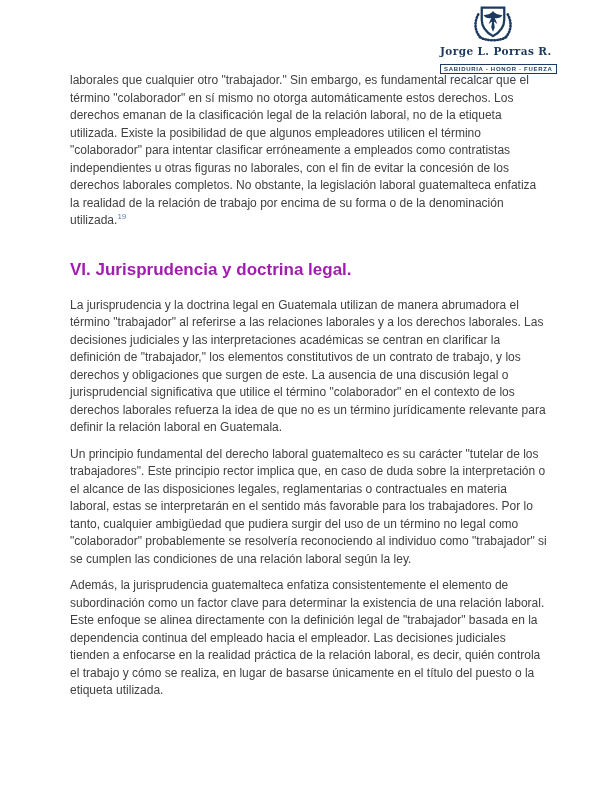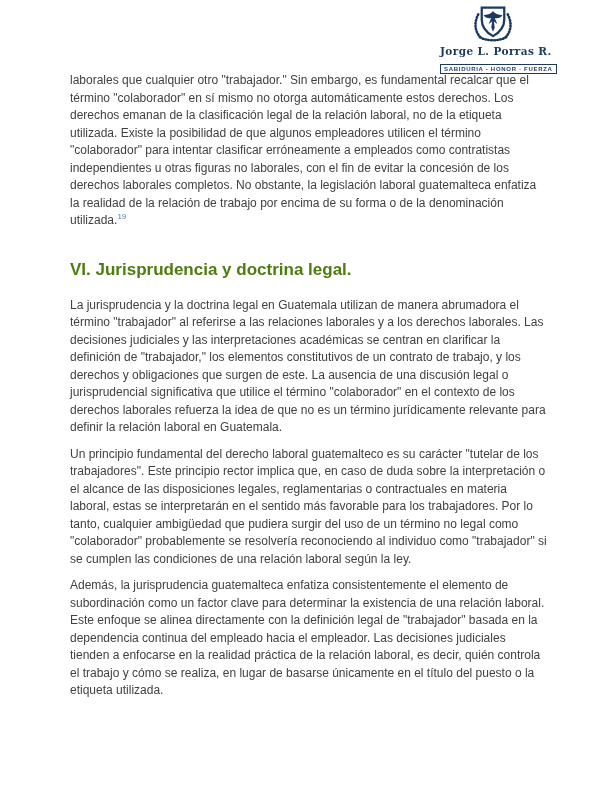--- a/index.html
+++ b/index.html
@@ -50,21 +50,21 @@
     margin: 0 0 9px 0;
     font-size: 12px;
     line-height: 17.5px;
     color: #414141;
   }
   .section-heading {
     margin: 29px 0 16px 0;
     font-size: 17px;
     line-height: 22px;
     font-weight: bold;
-    color: #4d7c0f;
+    color: #a21caf;
   }
   .footnote-ref {
     font-size: 8px;
     color: #5b7fa6;
     vertical-align: super;
     line-height: 0;
     text-decoration: none;
     cursor: pointer;
   }
   .page-number {

